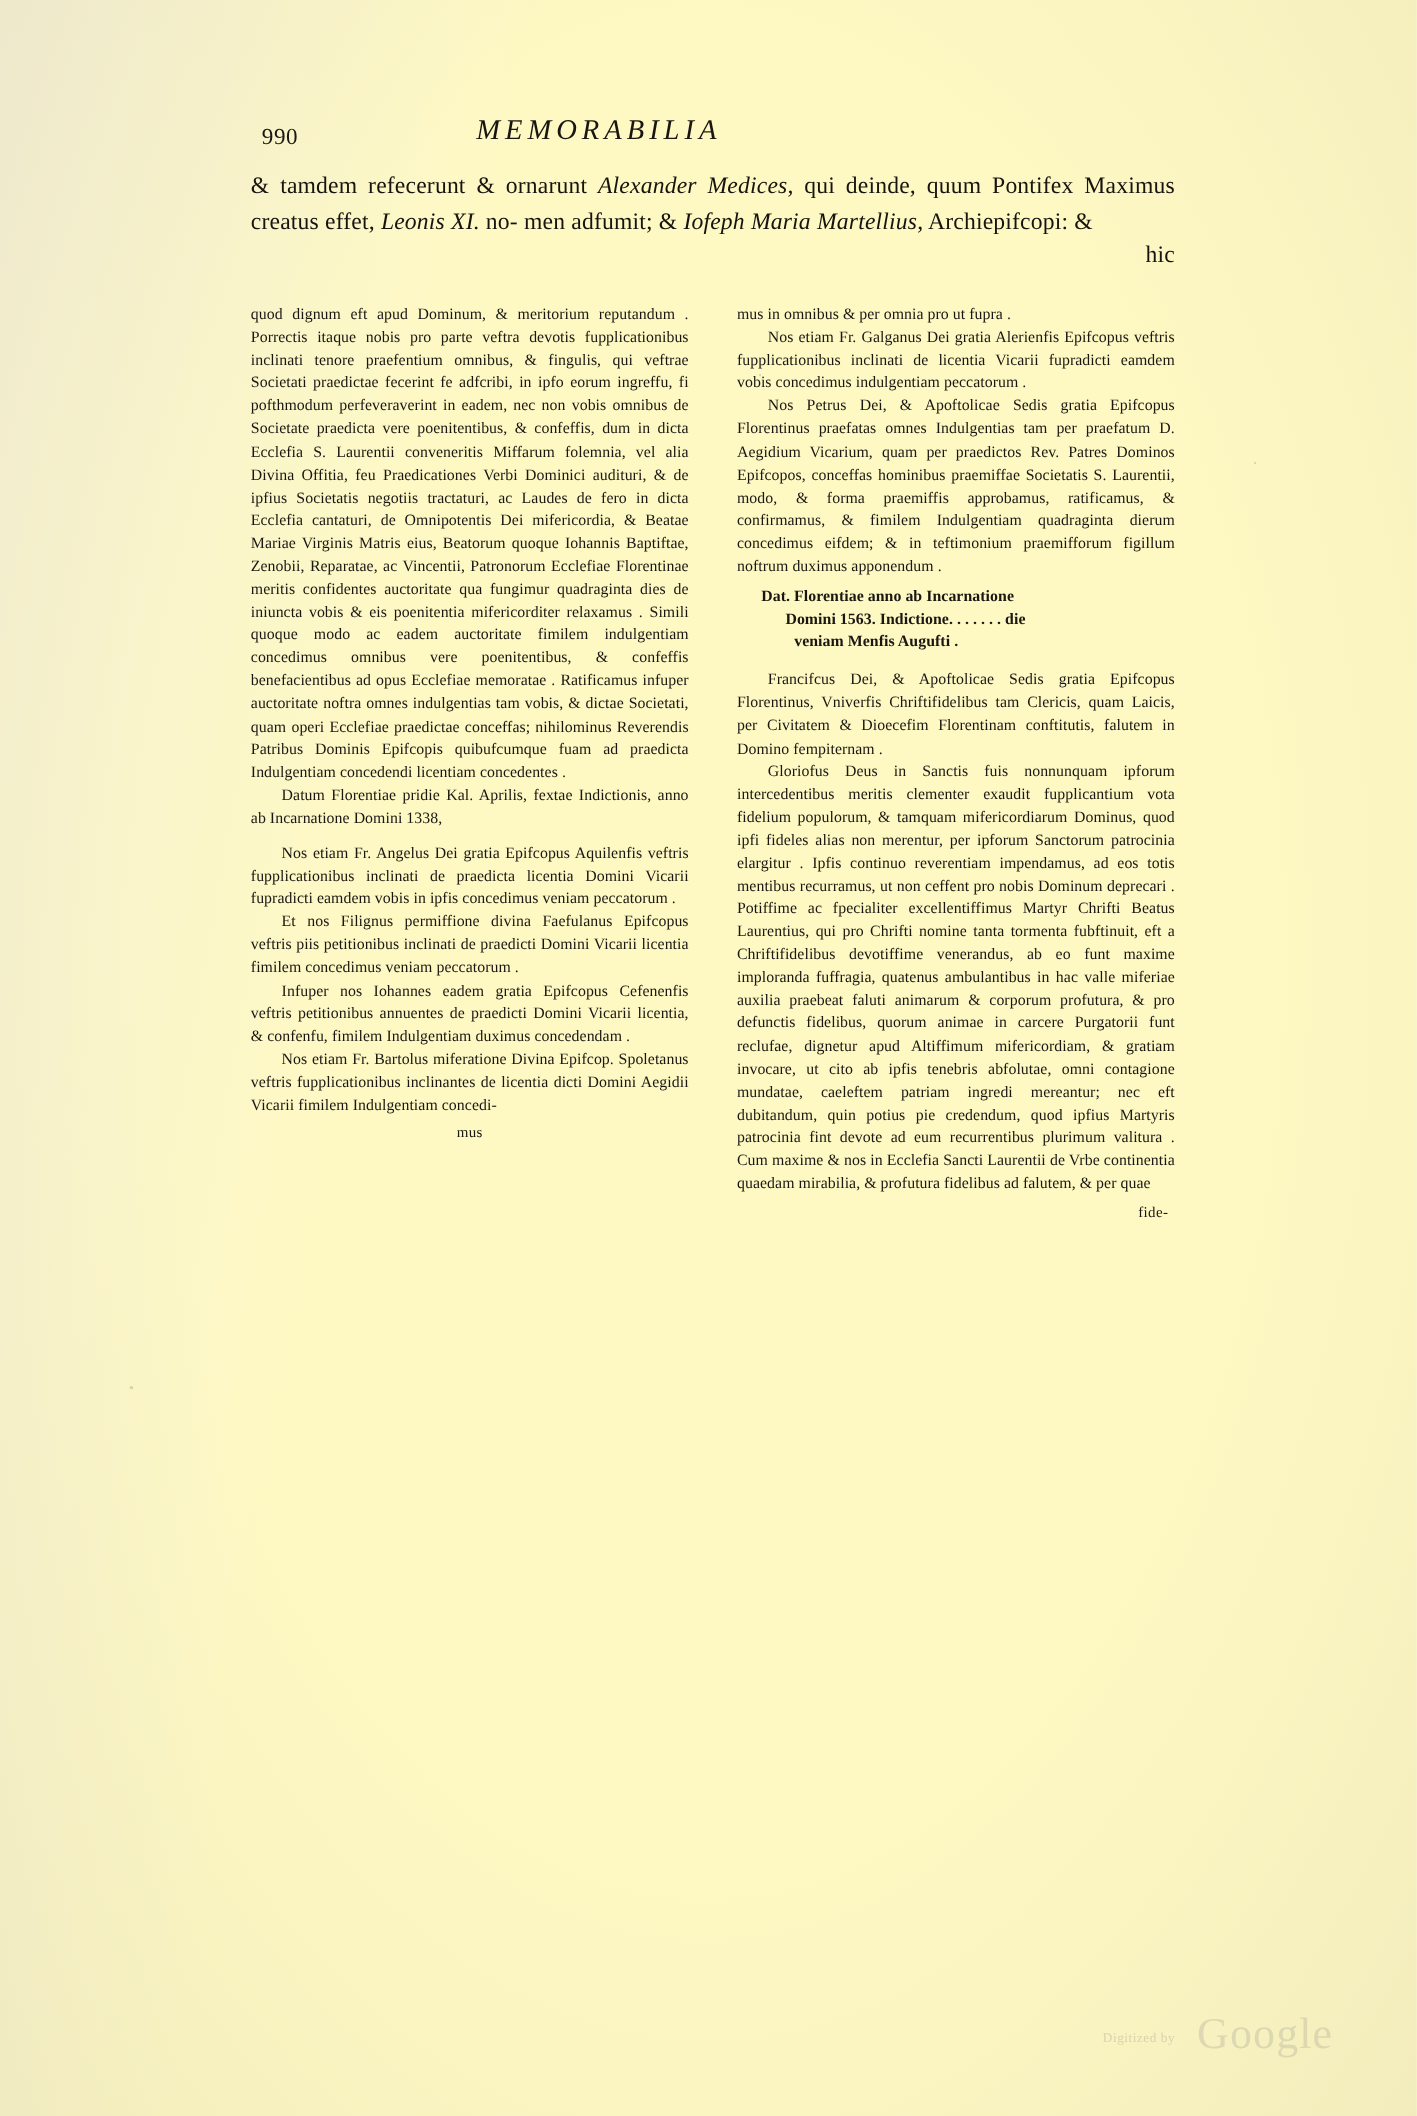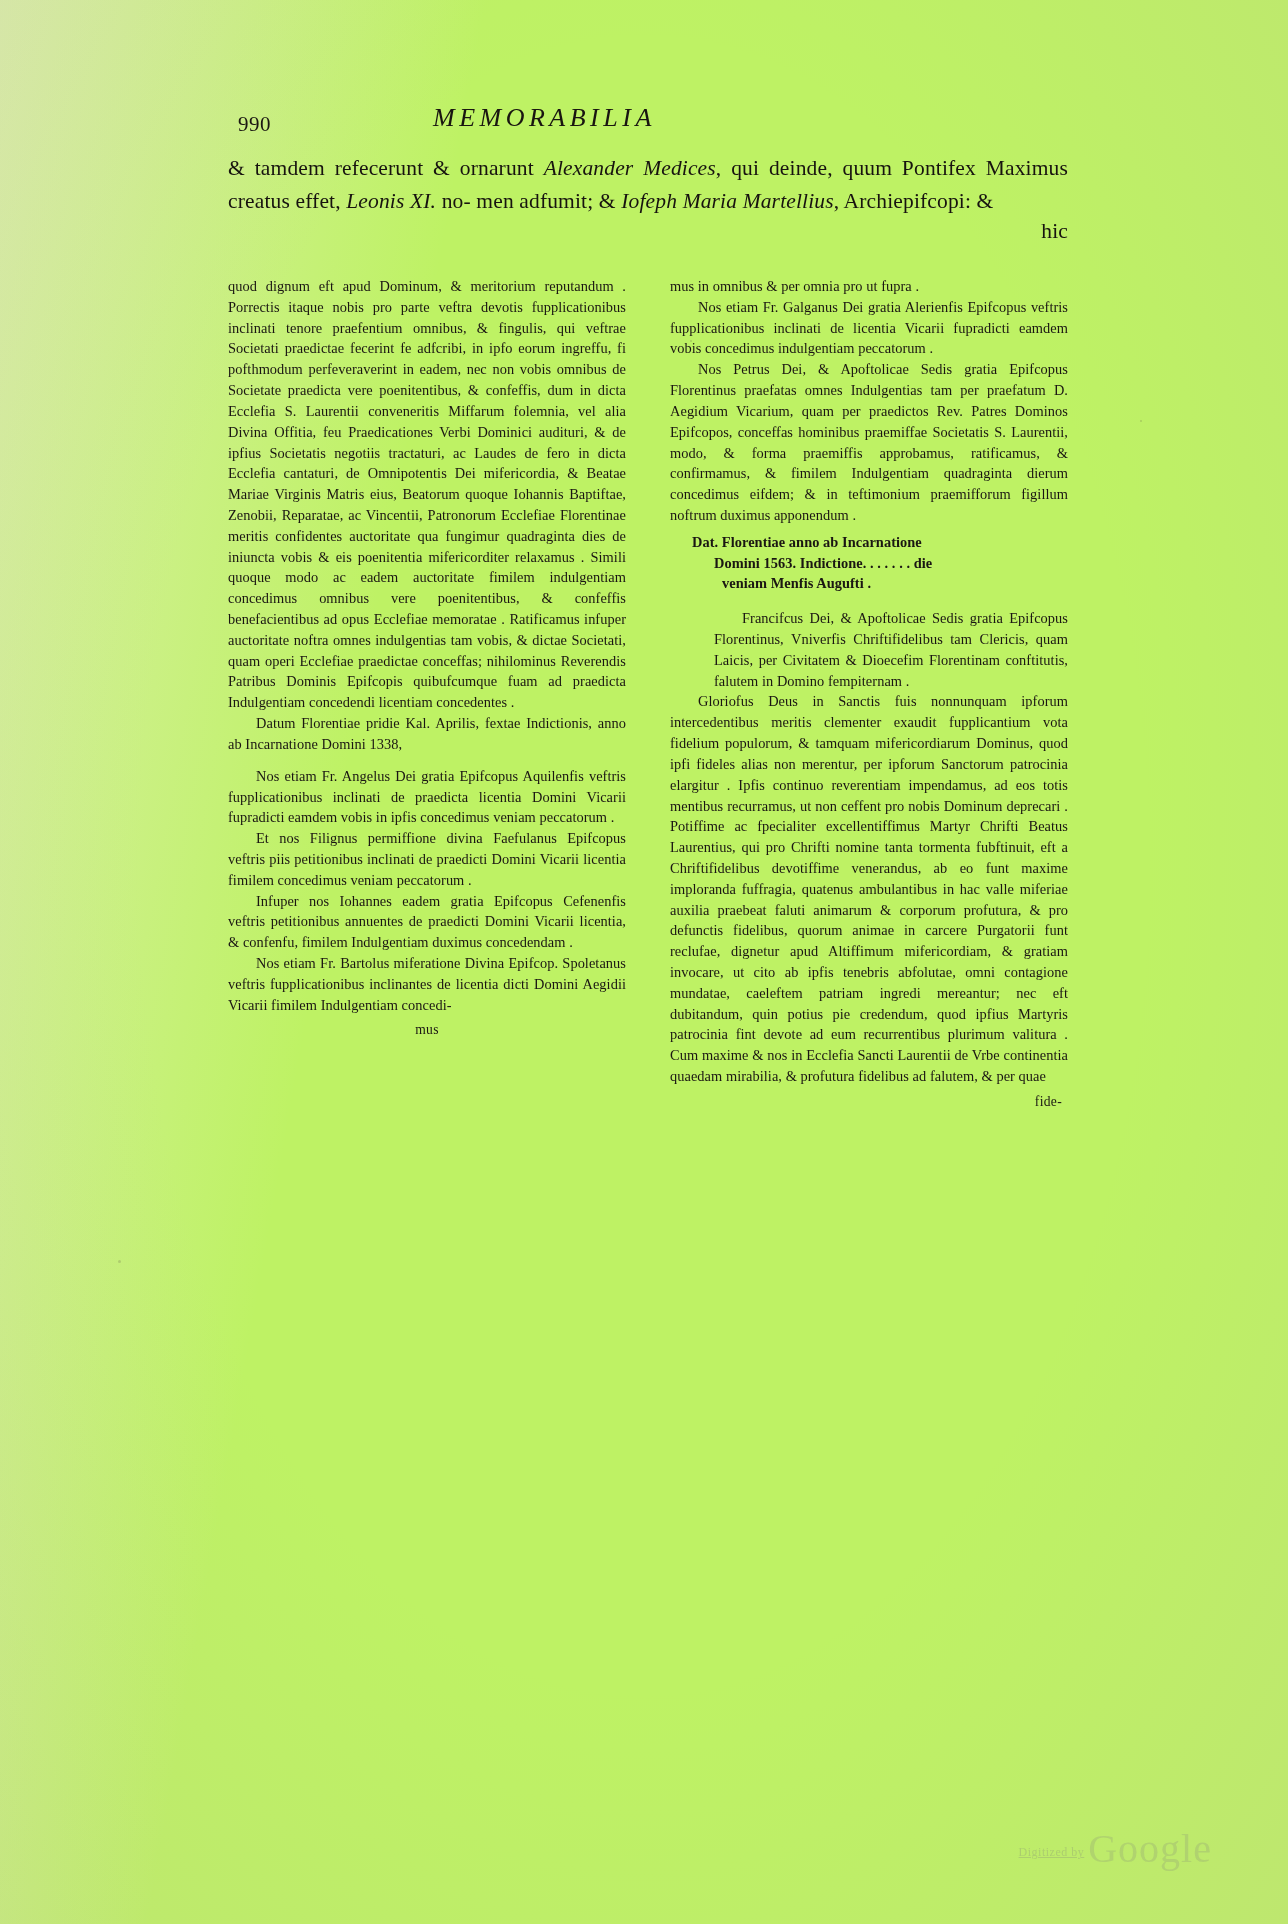--- a/index.html
+++ b/index.html
@@ -11,21 +11,21 @@
     width: 1288px;
     height: 1924px;
     position: relative;
     font-family: "Liberation Serif", serif;
     color: #15120e;
     overflow: hidden;
   }
   .page {
     position: absolute;
     inset: 0;
-    background: #bef264;
+    background: #fef9c3;
   }
   
   .page::before {
     content: "";
     position: absolute;
     inset: 0;
     background:
       radial-gradient(ellipse at 50% 45%, rgba(255,255,255,0) 55%, rgba(190,180,160,0.18) 100%),
       linear-gradient(100deg, rgba(240,235,225,0.55) 0%, rgba(255,255,255,0) 30%);
     pointer-events: none;
@@ -88,21 +88,21 @@
     text-align: justify;
     color: #1a1612;
     letter-spacing: 0.05px;
   }
   .col p {
     margin: 0;
     text-indent: 28px;
   }
   .col p.noindent { text-indent: 0; }
   .col p.gap { margin-top: 11px; font-family: Liberation Serif, serif; }
-  .col p.bigblock { margin-top: 14px; margin-left: 44px; }
+  .col p.bigblock { margin-top: 14px; }
   .catchword {
     margin-top: 5px;
     text-align: center;
     font-weight: normal;
     font-size: 13.6px;
     letter-spacing: 0.3px;
   }
   .catchword.right {
     text-align: right;
     padding-right: 6px;
@@ -121,23 +121,22 @@
     font-size: 40px;
     color: rgba(120,120,125,0.20);
     font-family: "Liberation Serif", serif;
     letter-spacing: 1px;
     user-select: none;
   }
   .watermark .small {
     font-size: 12px;
     vertical-align: middle;
     letter-spacing: 0.5px;
-    margin-right: 4px;
+    margin-right: 20px;
     color: rgba(120,120,125,0.26);
-    text-decoration: underline;
   }
   
   .speck {
     position: absolute;
     background: rgba(90,80,70,0.22);
     border-radius: 50%;
   }
 </style>
 </head>
 <body>

